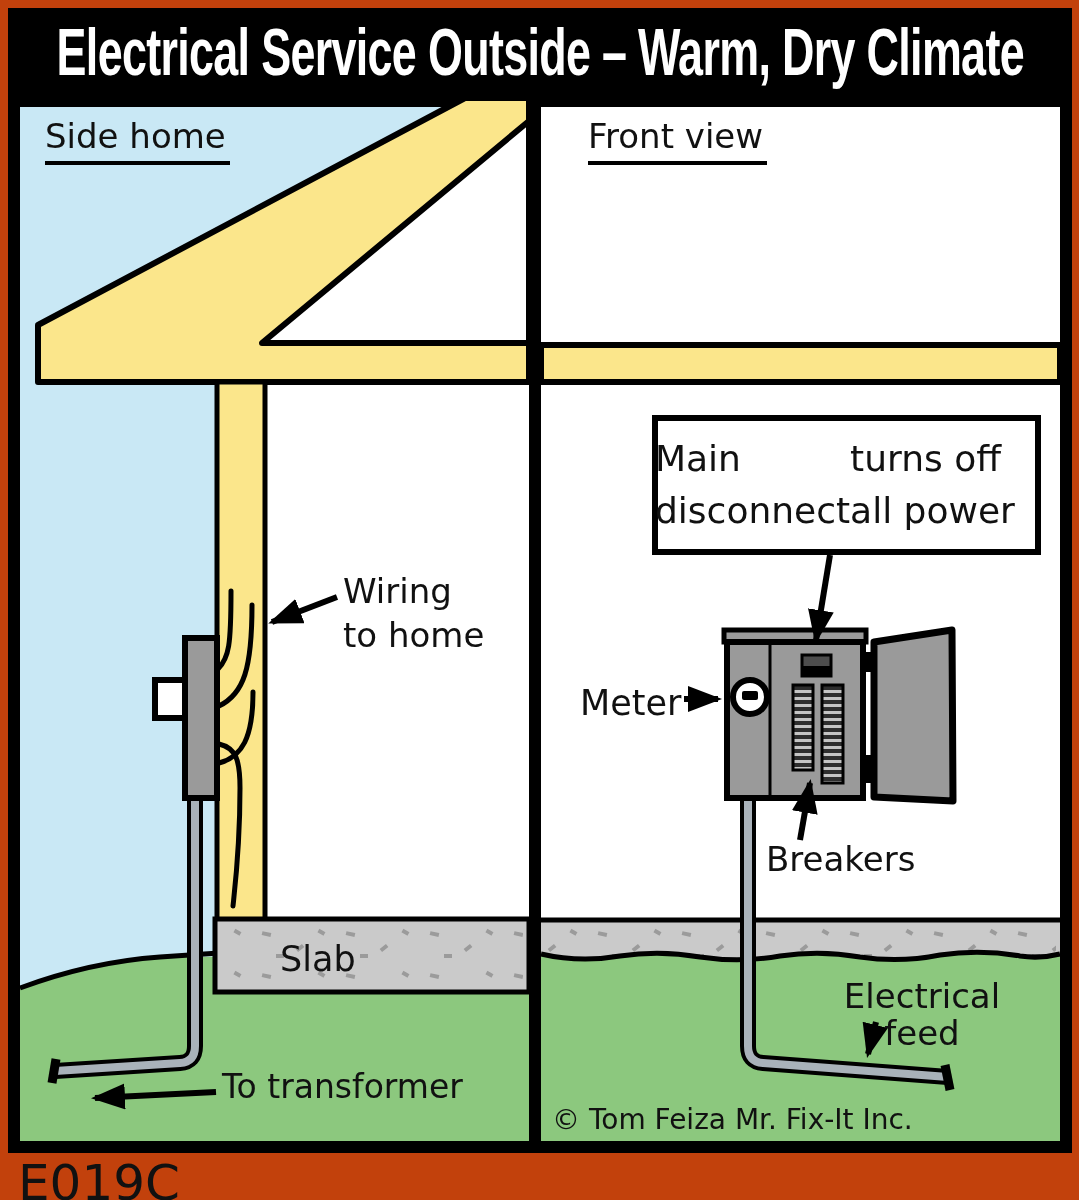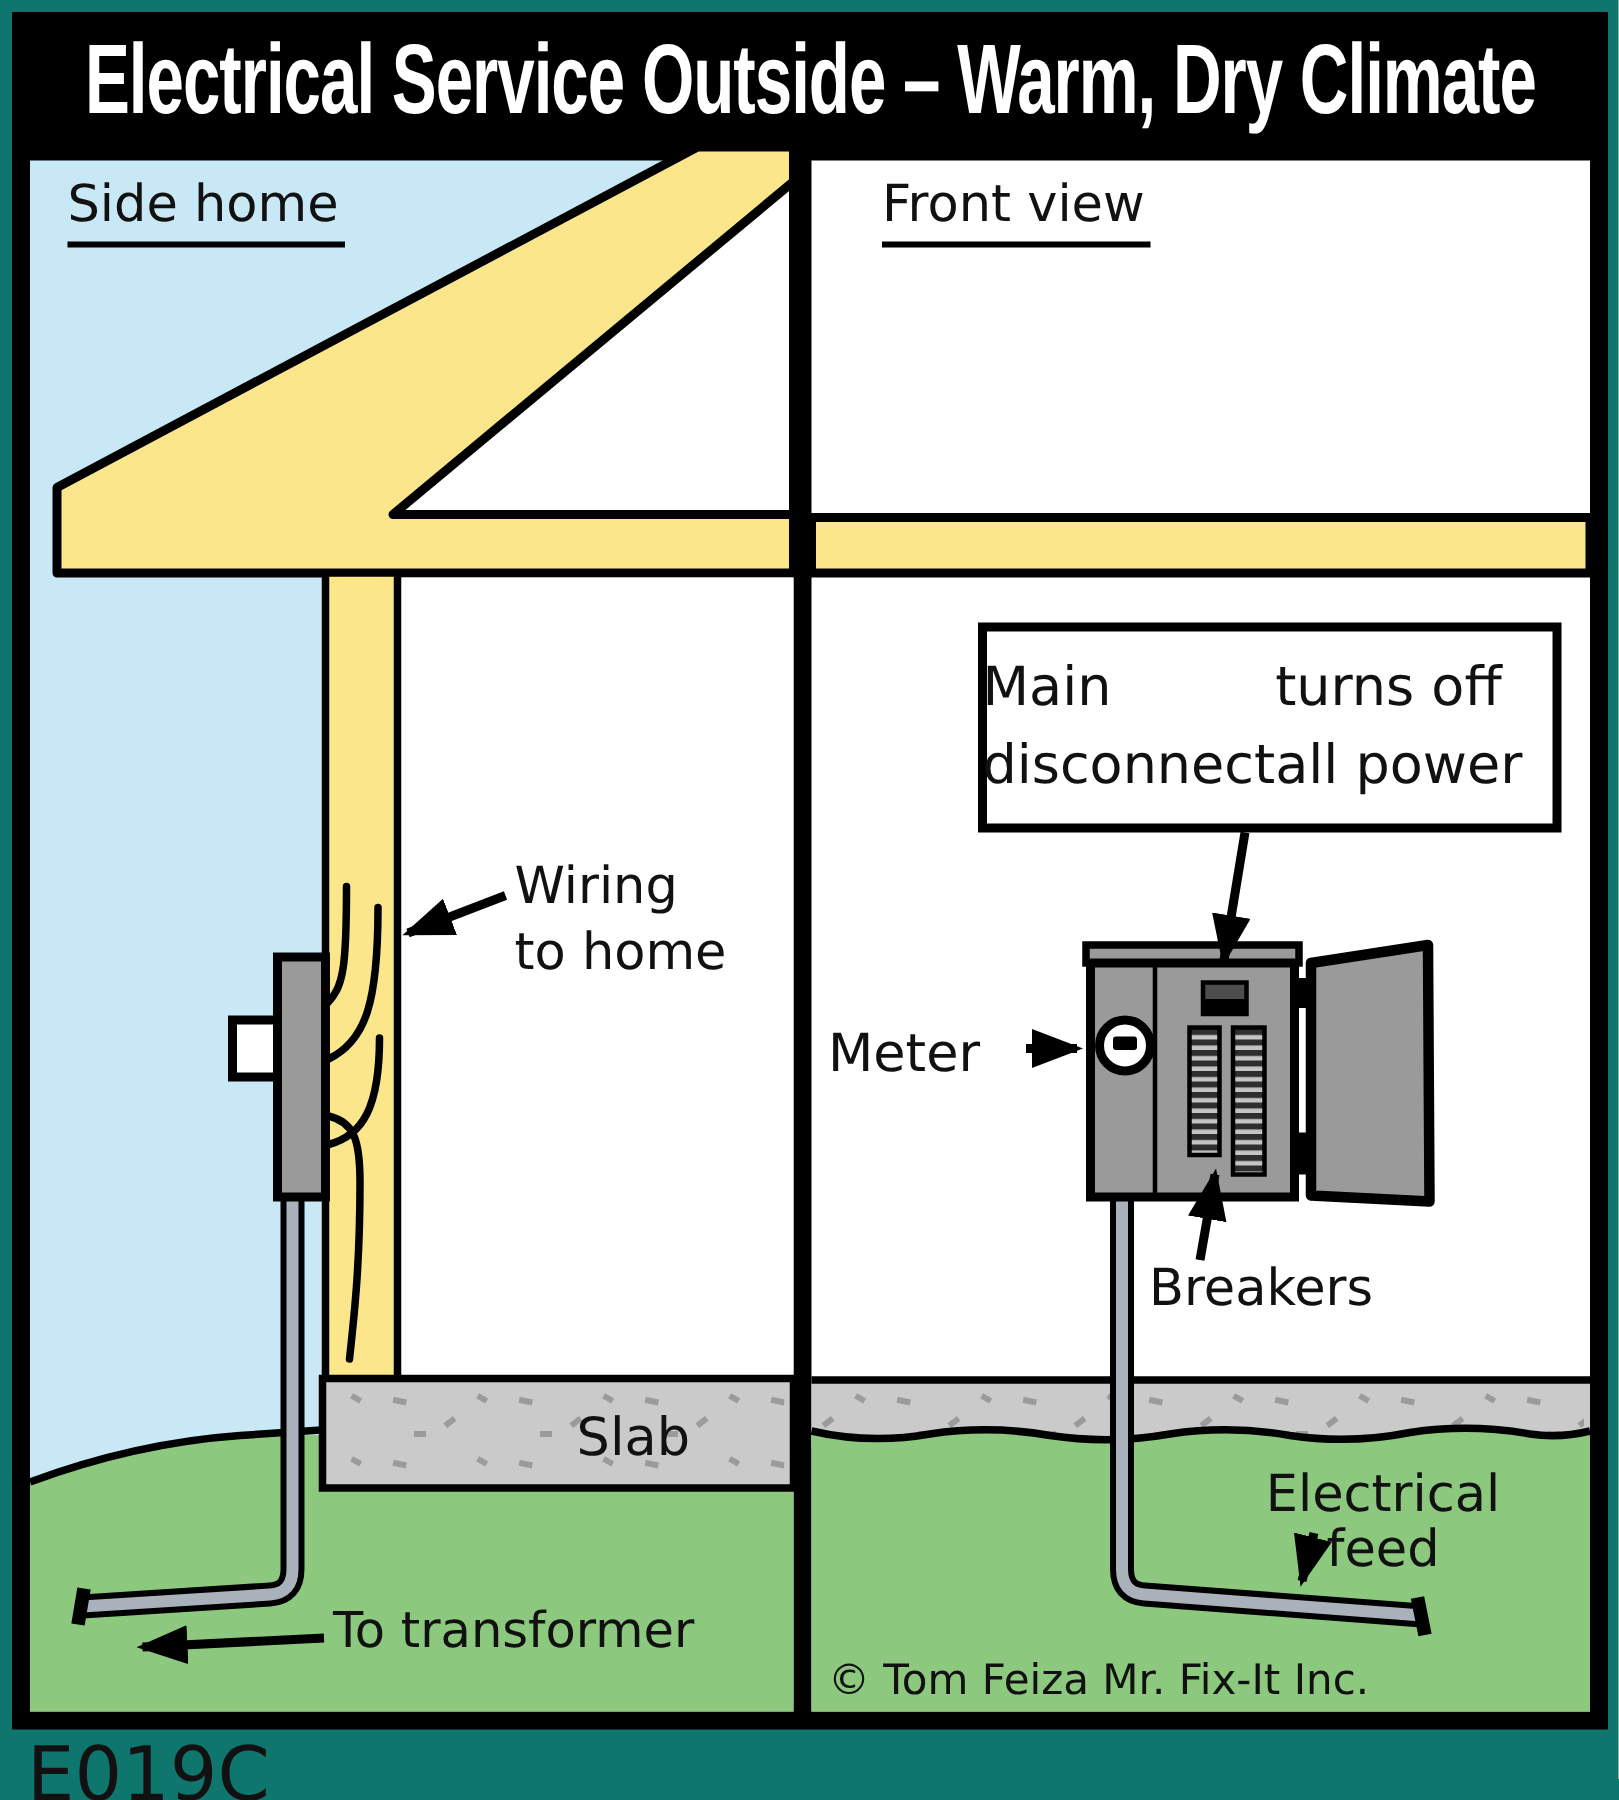--- a/index.html
+++ b/index.html
@@ -1,16 +1,16 @@
 <!DOCTYPE html>
 <html style="--sky: #C9E8F5; --yellow: #FBE68B; --grass: #8CC87E; --slab: #CACACA; --speckle: #9B9B9B; --panel-gray: #9A9A9A; --conduit-gray: #A9B2BA; --line-black: #000000; --title-bg: #000000; --title-text: #FFFFFF;"><head>
 <meta charset="utf-8">
 <style>
   html,body{margin:0;padding:0;background:#fff;}
-  #stage{position:relative;width:1079px;height:1200px;background:#0f766e;overflow:hidden;
+  #stage{position:relative;width:1079px;height:1200px;background:#c2410c;overflow:hidden;
          font-family:"DejaVu Sans",sans-serif;color:#111;}
   #diagram-svg{position:absolute;left:0;top:0;z-index:1;}
   .overlay{position:absolute;z-index:2;}
 
   
   .f-sky{fill:var(--sky);}
   .f-yellow{fill:var(--yellow);}
   .f-grass{fill:var(--grass);}
   .f-slab{fill:var(--slab);}
   .f-gray{fill:var(--panel-gray);}
@@ -141,30 +141,30 @@
 
   <div class="overlay view-label" style="left:45px;top:116px;">Side home</div>
 
   <div class="overlay view-label" style="left:588px;top:116px;">Front view</div>
 
   <div class="overlay hand" style="left:343px;top:570px;">
     <div>Wiring</div>
     <div>to home</div>
   </div>
 
-  <div class="overlay hand" style="left:280px;top:937px;width:180px;text-align:right;font-size:35px;">Slab</div>
+  <div class="overlay hand" style="left:280px;top:937px;width:180px;text-align:left;font-size:35px;">Slab</div>
 
   <div class="overlay hand" style="left:222px;top:1066px;font-size:33px;">To transformer</div>
 
   <div class="overlay callout-box">
     <div>Main disconnect</div>
     <div>turns off all power</div>
   </div>
 
-  <div class="overlay hand" style="left:552px;top:681px;font-size:35px;">Meter</div>
+  <div class="overlay hand" style="left:580px;top:681px;font-size:35px;">Meter</div>
 
   <div class="overlay hand" style="left:766px;top:838px;">Breakers</div>
 
   <div class="overlay hand" style="left:802px;top:978px;width:240px;text-align:center;line-height:37px;">
     <div>Electrical</div>
     <div>feed</div>
   </div>
 
   <div class="overlay hand" style="left:552px;top:1102px;font-size:28px;">© Tom Feiza Mr. Fix-It Inc.</div>
 

